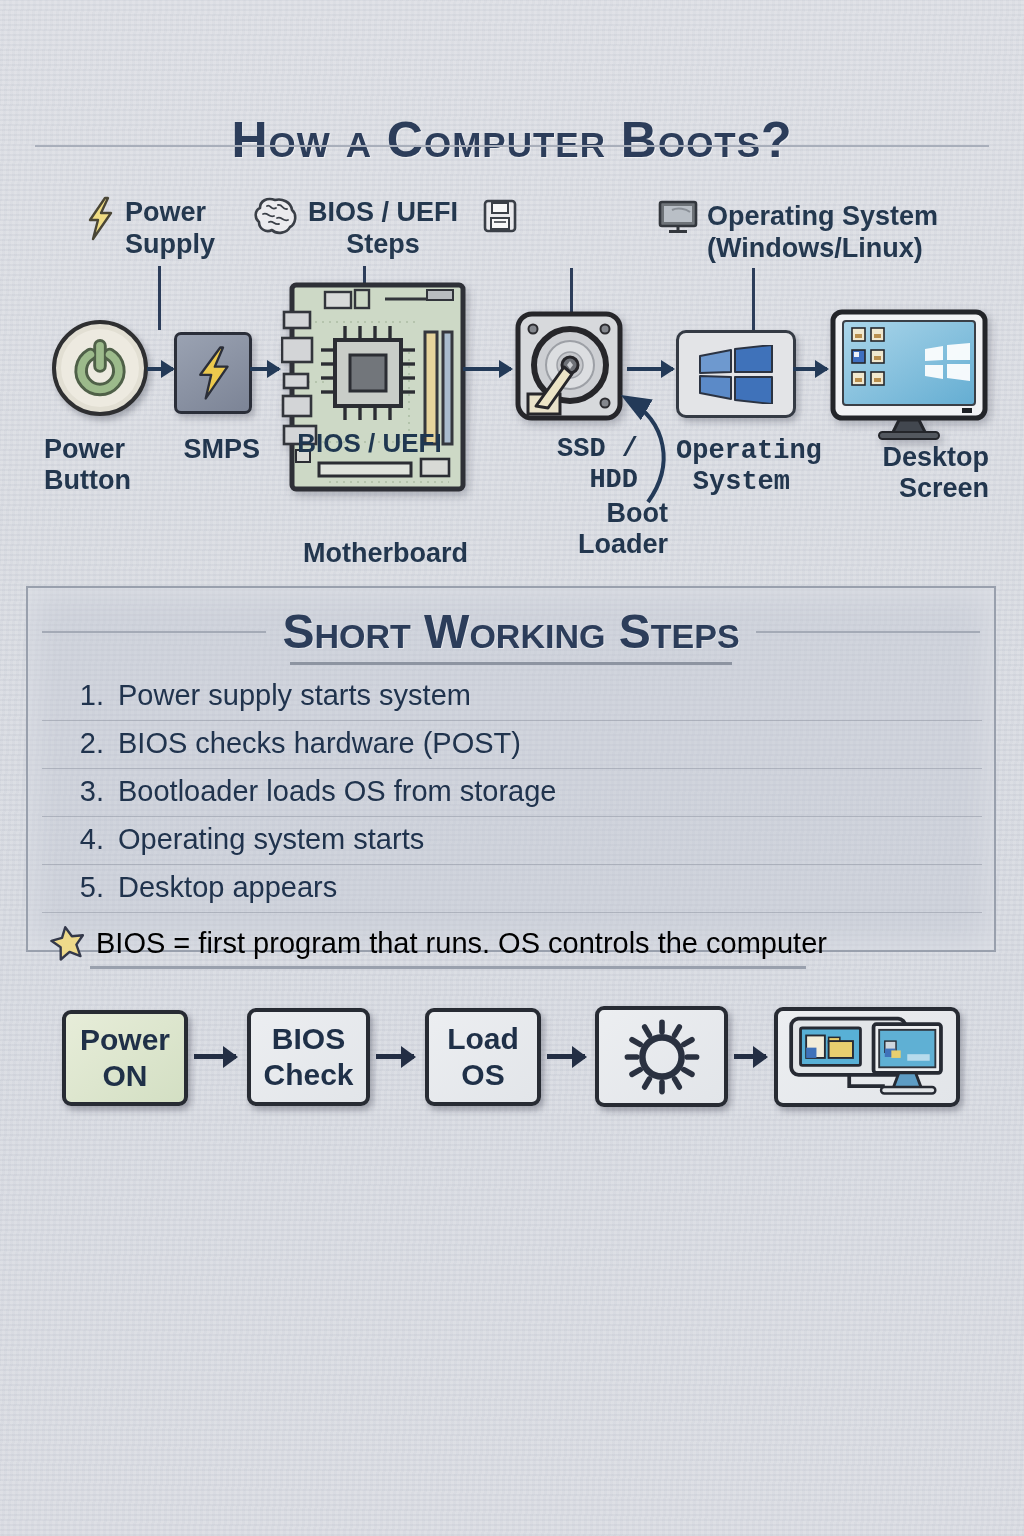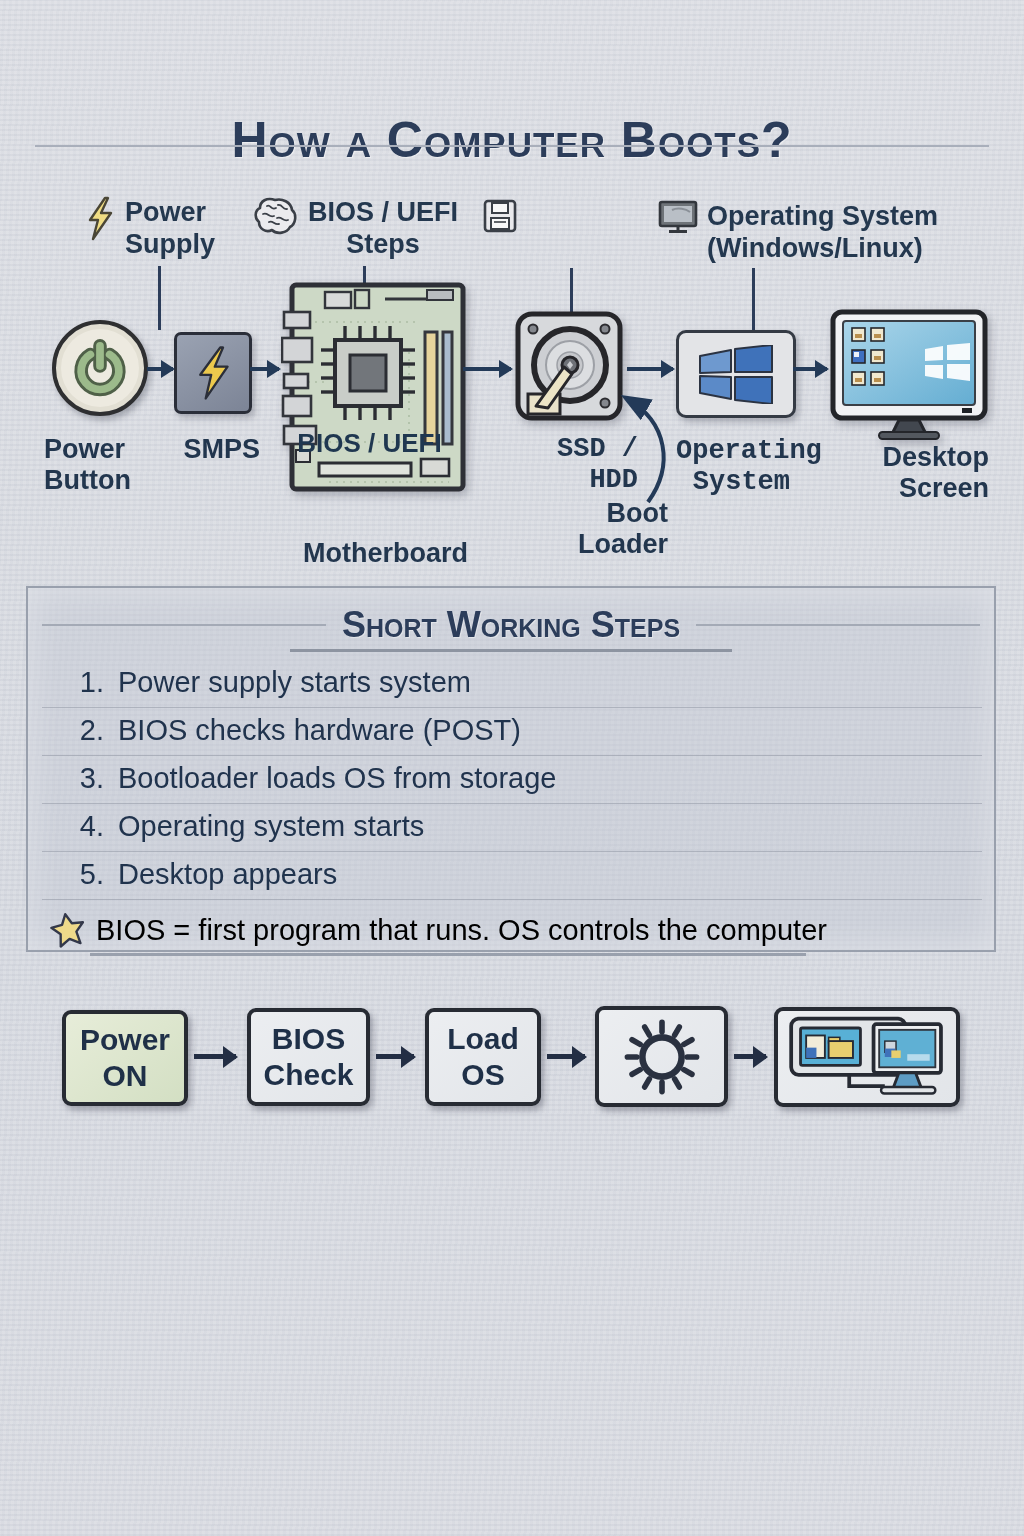--- a/index.html
+++ b/index.html
@@ -54,21 +54,21 @@
   .monitor-wrap{position:absolute;left:829px;top:308px;filter:drop-shadow(3px 4px 4px rgba(55,60,75,0.3));}
   
   .flow-label{position:absolute;font-size:27px;font-weight:bold;color:#22364e;line-height:31px;}
   .center{text-align:right;}
   
   .steps-panel{position:absolute;left:26px;top:586px;width:966px;height:362px;
     background:rgba(193,198,210,0.40);border:2px solid #99a0ad;
     box-shadow:inset 0 0 36px rgba(255,255,255,0.35);}
   .sws-row{display:flex;align-items:center;margin:16px 14px 0 14px;}
   .sws-line{flex:1;height:2px;background:#a4aab6;}
-  .sws-title{margin:0 16px;font-variant:small-caps;font-weight:bold;font-size:36px;color:#2c3d5a;
+  .sws-title{margin:0 16px;font-variant:small-caps;font-weight:bold;font-size:48px;color:#2c3d5a;
     text-shadow:1px 1px 0 rgba(255,255,255,0.4);}
   .sws-underline{width:442px;height:3px;background:#8d94a1;margin:3px auto 6px auto;}
   .steps-list{list-style:none;margin:8px 12px 0 14px;padding:0;}
   .steps-list li{display:flex;align-items:baseline;padding:6px 0 8px 0;
     border-bottom:1px solid rgba(146,152,164,0.55);font-size:29px;color:#20334d;font-weight:500;}
   .step-num{width:36px;min-width:36px;text-align:right;margin:0 14px 0 26px;}
   .note-row{display:flex;align-items:center;margin:12px 12px 0 22px;font-size:29px;color:#000000;font-weight:500;}
   .note-text{margin-left:10px;}
   .note-underline{margin:5px 0 0 62px;width:716px;height:3px;background:#99a0ad;}
   

